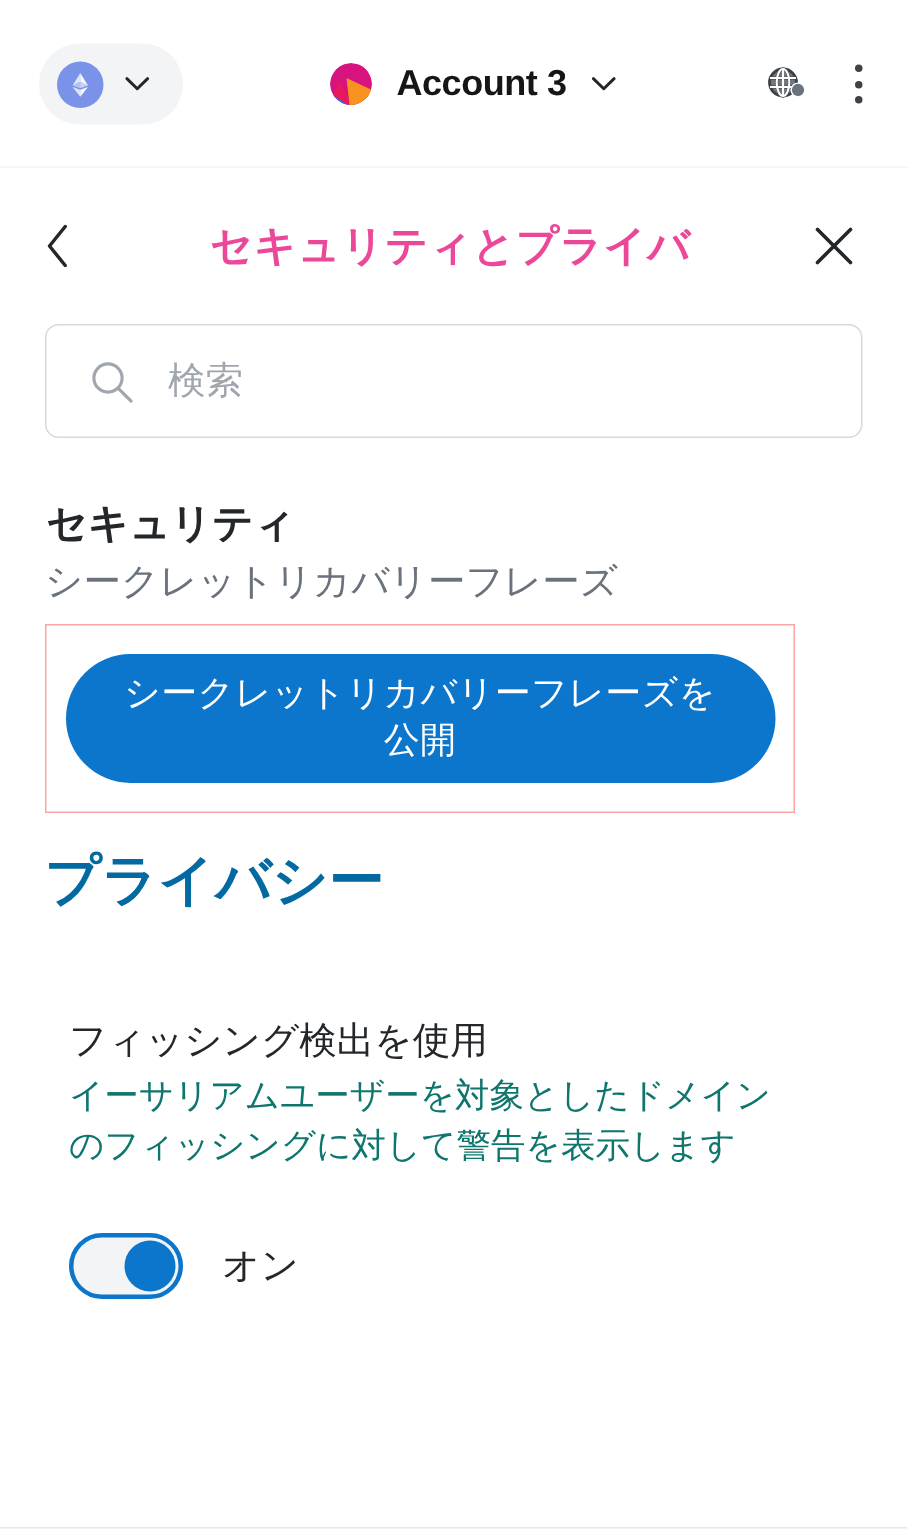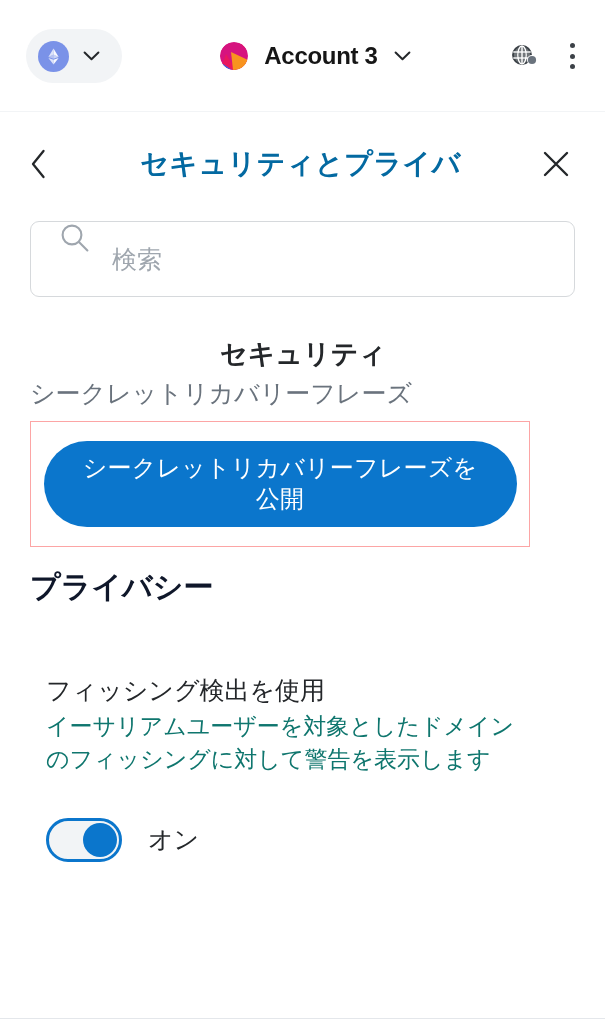--- a/index.html
+++ b/index.html
@@ -160,21 +160,21 @@
     cursor: pointer;
     background: transparent;
     border: none;
     padding: 0;
   }
   .page-title {
     flex: 1 1 auto;
     text-align: center;
     font-size: 28px;
     font-weight: bold;
-    color: #0369a1;
+    color: #ec4899;
     letter-spacing: 0.5px;
     white-space: nowrap;
     overflow: hidden;
   }
   .close-btn {
     width: 40px;
     height: 40px;
     display: flex;
     align-items: center;
     justify-content: flex-end;
@@ -188,25 +188,25 @@
   .content {
     flex: 1 1 auto;
     padding: 0 30px;
     box-sizing: border-box;
     overflow: hidden;
     position: relative;
   }
 
   
   .search-box {
-    margin-top: 5px;
     height: 76px;
     border: 1px solid #d6d9dc;
     border-radius: 9px;
     display: flex;
+    align-items: center;
     padding: 0 28px;
     box-sizing: border-box;
     background: #fff;
     cursor: text;
   }
   .search-icon { flex: 0 0 auto; display:block; }
   .search-input {
     border: none;
     outline: none;
     background: transparent;
@@ -219,21 +219,20 @@
   }
   .search-input::placeholder { color: #9fa6ae; }
 
   
   .section-title {
     font-size: 27px;
     font-weight: bold;
     color: #24272a;
     margin: 41px 0 0 1px;
     line-height: 1.25;
-    text-align: center;
   }
   .section-sub {
     font-size: 25px;
     color: #6a737d;
     margin: 6px 0 0 0;
     line-height: 1.3;
     font-family: Liberation Serif, serif;
   }
 
   
@@ -259,23 +258,23 @@
     line-height: 1.28;
     letter-spacing: 0.2px;
     cursor: pointer;
     padding: 12px 34px;
     box-sizing: border-box;
     text-align: center;
   }
 
   
   .privacy-title {
-    font-size: 30px;
+    font-size: 37px;
     font-weight: bold;
-    color: #0f172a;
+    color: #0369a1;
     margin: 20px 0 0 0;
   }
   .privacy-sub {
     font-size: 25px;
     color: #6a737d;
     margin: 7px 0 0 0;
   }
 
   
   .setting {

